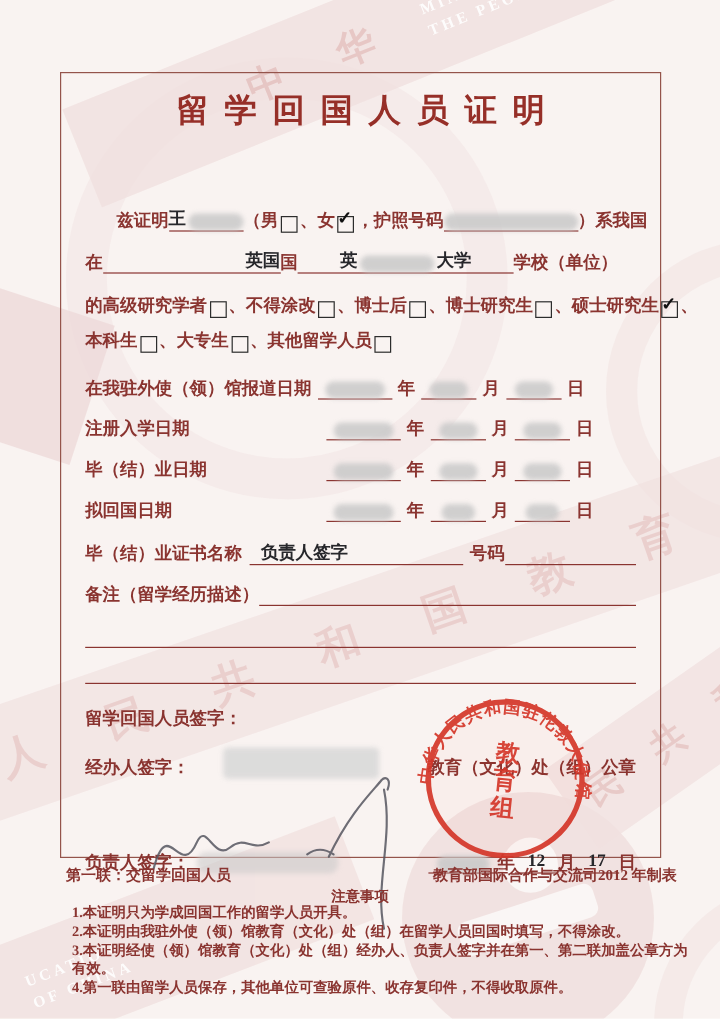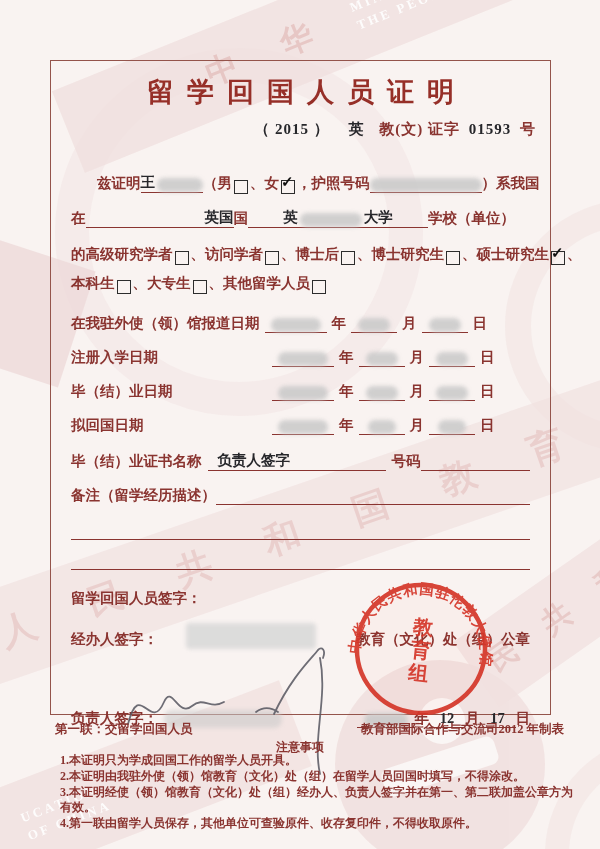--- a/index.html
+++ b/index.html
@@ -96,27 +96,20 @@
           <span>OF CHINA</span>
         </span>
       </div>
     </div>
   </div>
 
   <div class="form-box">
 
     <div class="title">留学回国人员证明</div>
 
-    <div class="serial">
-      <span class="blk">（ 2015 ）</span>
-      <span class="blk" style="margin:0 10px;">英</span>
-      <span>教(文) 证字</span>
-      <span class="blk">01593</span>
-      <span>号</span>
-    </div>
 
     <div class="row" style="top:112px;">
       <span style="margin-left:26px;">兹证明</span>
       <span class="fld" style="width:98px;">
         <span class="blk">王</span>
         <span class="redact" style="width:46px;"></span>
       </span>
       <span>（男</span>
       <span class="cb">
           <span class="mark"></span>
@@ -146,21 +139,21 @@
       <span>学校（单位）</span>
     </div>
 
     <div class="row" style="top:184px;">
       <span>的</span>
       <span>高级研究学者</span>
       <span class="cb">
           <span class="mark"></span>
         </span>
       <span>、</span>
-      <span>访问学者</span>
+      <span>不得涂改</span>
       <span class="cb">
           <span class="mark"></span>
         </span>
       <span>、</span>
       <span>博士后</span>
       <span class="cb">
           <span class="mark"></span>
         </span>
       <span>、</span>
       <span>博士研究生</span>

